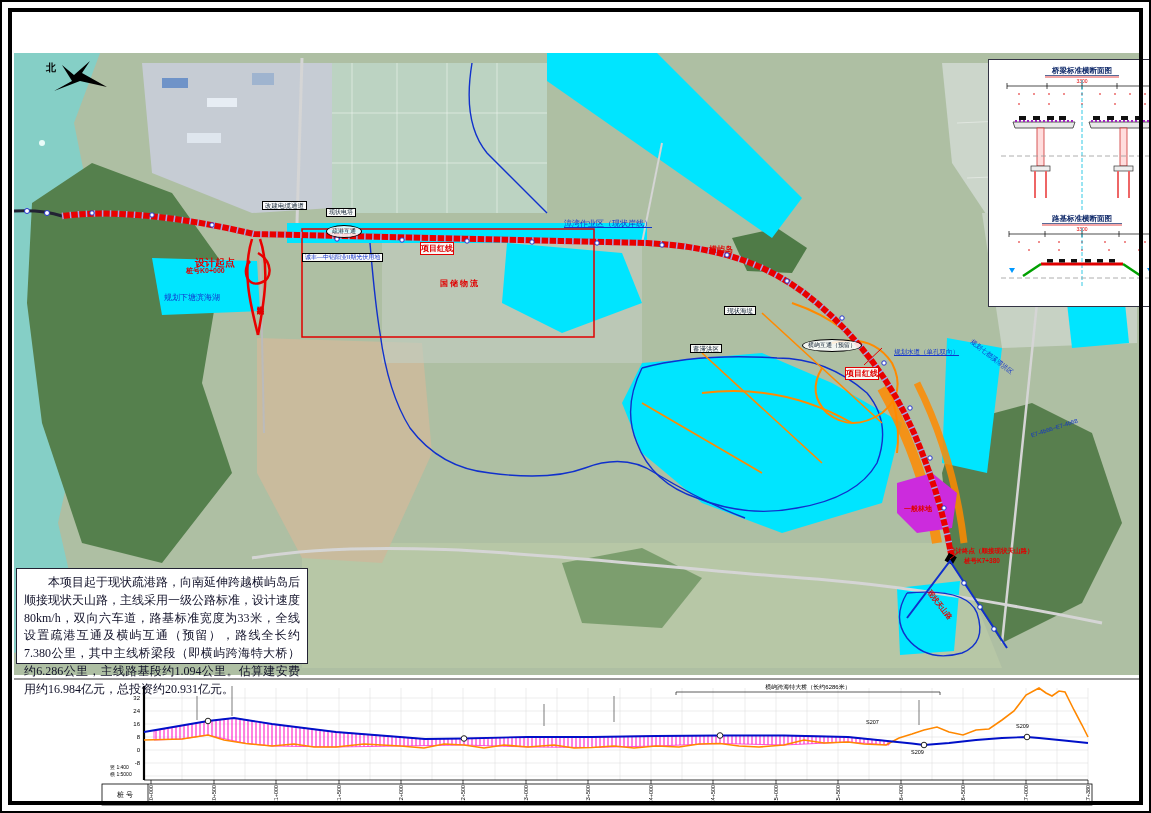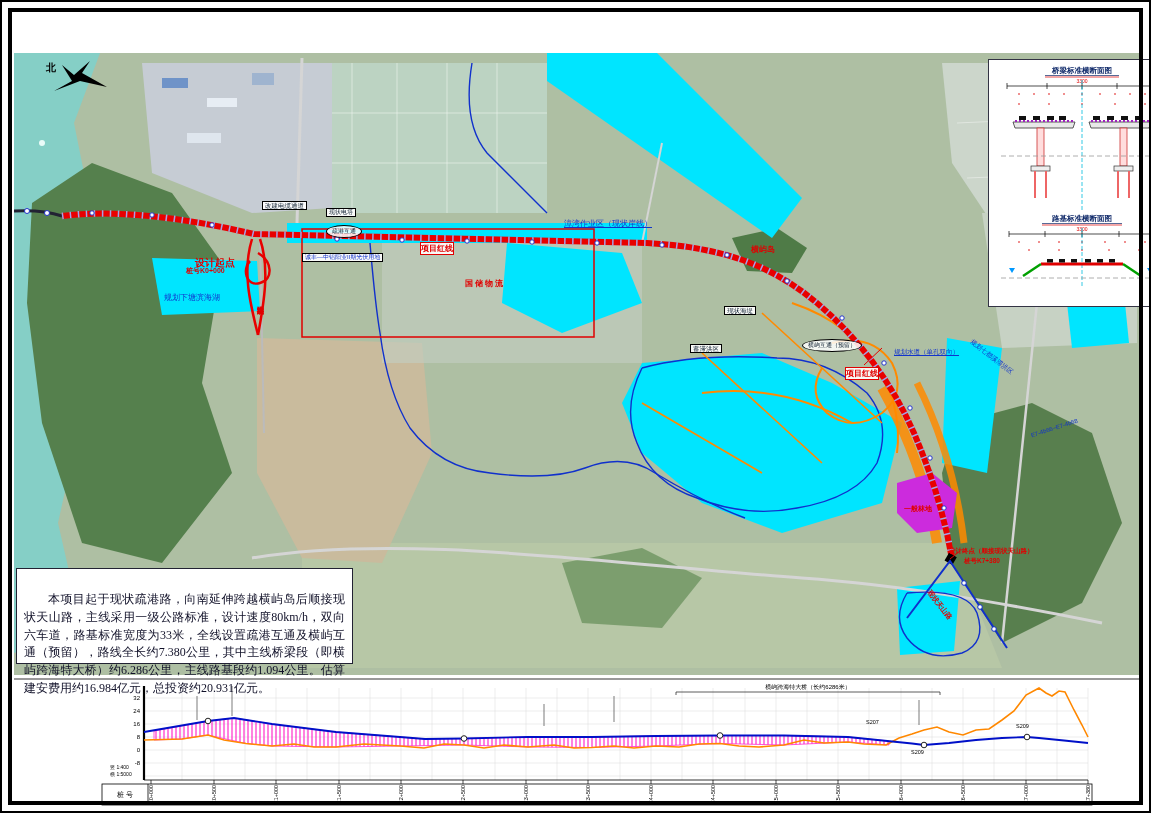--- a/index.html
+++ b/index.html
@@ -11,22 +11,22 @@
   .map-wrap{position:absolute;left:12px;top:51px;width:1127px;height:622px;overflow:hidden;z-index:1;}
   .map-svg{position:absolute;left:0;top:0;}
   .map-label{position:absolute;font:8px/1.15 "Liberation Sans",sans-serif;white-space:nowrap;z-index:10;}
   .red{color:#e00000;font-weight:bold;}
   .blue{color:#1133cc;}
   .boxed-red{border:1px solid #e00000;background:rgba(255,255,255,.9);color:#e00000;padding:1px 0;font-weight:bold;}
   .boxed-black{border:1px solid #000;background:rgba(255,255,255,.92);color:#123;padding:0 2px;font-size:6.5px;}
   .ellipse{border:1px solid #000;border-radius:50%;background:rgba(255,255,255,.85);color:#123;padding:2px 5px;font-size:6px;}
   .vert{writing-mode:vertical-rl;}
   .sections-box{position:absolute;left:955px;top:57px;width:186px;height:246px;background:#fff;border:1px solid #334;z-index:20;margin-left:31px;}
-  .desc-box{position:absolute;left:14px;top:566px;width:337px;height:96px;background:#fff;border:1.5px solid #223;z-index:20;
-            box-sizing:border-box;padding:22px 7px;}
+  .desc-box{position:absolute;left:14px;top:566px;width:292px;height:96px;background:#fff;border:1.5px solid #223;z-index:20;
+            box-sizing:border-box;padding:5px 7px;}
   .desc-box p{margin:0;font:12px/1.48 "Liberation Serif",serif;color:#101028;text-align:justify;text-indent:2em;}
   .profile-panel{position:absolute;left:12px;top:676px;width:1127px;height:129px;background:#fff;border-top:2px solid #999;z-index:5;}
 </style>
 </head>
 <body>
 
 <div class="page">
   <div class="frame"></div>
 
   <div class="map-wrap">
@@ -167,32 +167,32 @@
     </svg>
 
     <div class="map-label boxed-red" style="left:406px;top:189px">项目红线</div>
     <div class="map-label boxed-red" style="left:831px;top:314px">项目红线</div>
     <div class="map-label red" style="left:181px;top:204px;font-size:10px">设计起点</div>
     <div class="map-label red" style="left:172px;top:214px;font-size:7px">桩号K0+000</div>
     <div class="map-label red" style="left:935px;top:494px;font-size:6.5px">设计终点（顺接现状天山路）</div>
     <div class="map-label red" style="left:950px;top:504px;font-size:6.5px">桩号K7+380</div>
     <div class="map-label blue" style="left:150px;top:240px">规划下塘滨海湖</div>
     <div class="map-label blue" style="left:550px;top:166px;text-decoration:underline">漳湾作业区（现状岸线）</div>
-    <div class="map-label red" style="left:737px;top:192px">横屿岛</div>
+    <div class="map-label red" style="left:695px;top:192px">横屿岛</div>
     <div class="map-label boxed-black" style="left:710px;top:253px">现状海堤</div>
     <div class="map-label boxed-black" style="left:676px;top:291px">蓄滞洪区</div>
     <div class="map-label blue" style="left:880px;top:295px;font-size:6.5px;text-decoration:underline">规划水道（单孔双向）</div>
     <div class="map-label blue" style="left:952px;top:300px;font-size:6.5px;transform:rotate(38deg)">规划七都溪滞洪区</div>
     <div class="map-label ellipse" style="left:312px;top:172px">疏港互通</div>
     <div class="map-label ellipse" style="left:788px;top:286px">横屿互通（预留）</div>
     <div class="map-label red vert" style="left:242px;top:248px;font-size:7px">现状疏港路</div>
     <div class="map-label red" style="left:908px;top:548px;font-size:7px;transform:rotate(52deg)">现状天山路</div>
     <div class="map-label red" style="left:890px;top:452px;font-size:7px">一般林地</div>
     <div class="map-label boxed-black" style="left:288px;top:200px;color:#1133cc;font-size:6px">诚丰—中铝阳业II期光伏用地</div>
-    <div class="map-label red" style="left:451px;top:226px;letter-spacing:2px">国储物流</div>
+    <div class="map-label red" style="left:426px;top:226px;letter-spacing:2px">国储物流</div>
     <div class="map-label boxed-black" style="left:248px;top:148px">改建电缆通道</div>
     <div class="map-label boxed-black" style="left:312px;top:155px;font-size:6px">现状电塔</div>
     <div class="map-label blue" style="left:1016px;top:372px;font-size:6px;transform:rotate(-18deg)">E7-4b66~E7-4b68</div>
   </div>
 
   <div class="sections-box">
     <svg width="186" height="246" viewBox="0 0 186 246">
 
       <text x="93" y="13" font-size="7.5" font-weight="bold" fill="#102a6a" text-anchor="middle">桥梁标准横断面图</text>
       <line x1="56" y1="15.5" x2="130" y2="15.5" stroke="#102a6a" stroke-width=".7"></line>

